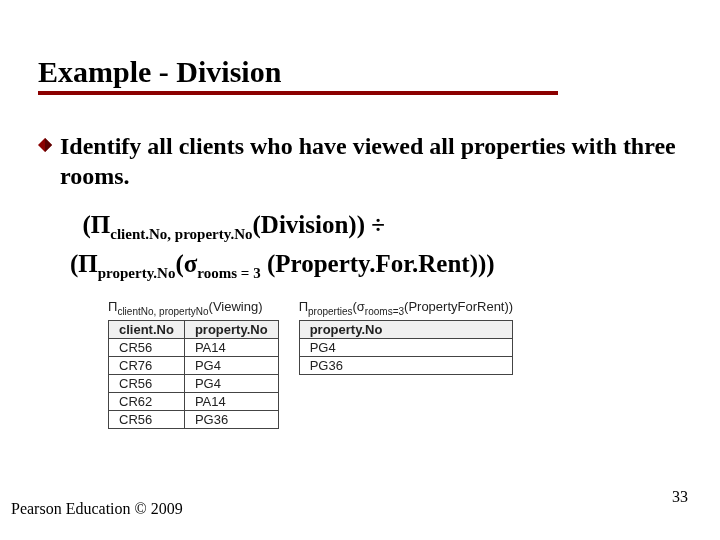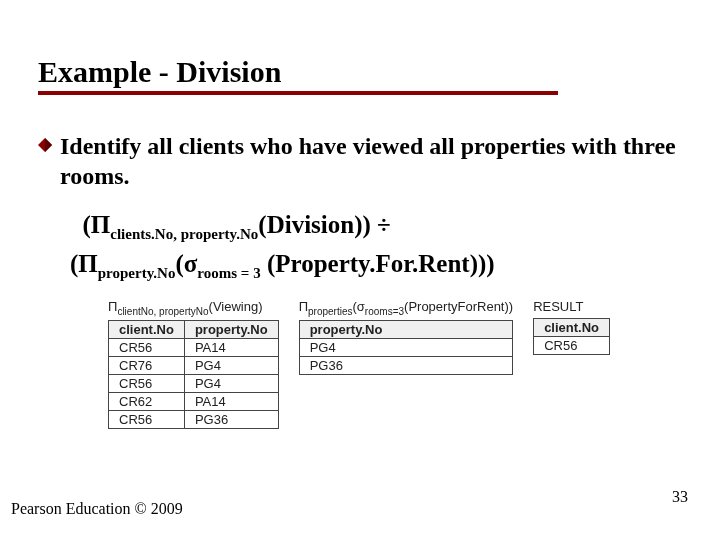--- a/index.html
+++ b/index.html
@@ -121,21 +121,21 @@
 
   <div class="bullet-row">
     <svg class="bullet-icon" viewBox="0 0 20 20">
       <polygon points="10,0 20,10 10,20 0,10" fill="#8b0000"></polygon>
       <polygon points="10,0 20,10 10,20" fill="#5a0000"></polygon>
     </svg>
     <div class="bullet-text">Identify all clients who have viewed all properties with three rooms.</div>
   </div>
 
   <div class="expr">
-    &nbsp;&nbsp;(<span>Π</span><span class="sub">clients.No, property.No</span><span>(Division)) </span><span>÷</span><br>
+    &nbsp;&nbsp;(<span>Π</span><span class="sub">client.No, property.No</span><span>(Division)) </span><span>÷</span><br>
     (<span>Π</span><span class="sub">property.No</span>(<span>σ</span><span class="sub">rooms = 3</span><span> (Property.For.Rent)))</span>
   </div>
 
   <div class="tables-wrap">
 
     <div class="tbl-block">
       <div class="tbl-caption">
         <span>Π</span><span class="csub">clientNo, propertyNo</span><span>(Viewing)</span>
       </div>
       <table>
@@ -180,31 +180,18 @@
         <tr>
               <td>PG4</td>
             </tr>
         <tr>
               <td>PG36</td>
             </tr>
       </tbody>
         </table>
     </div>
 
-    <div class="tbl-block">
-      <div class="result-caption">RESULT</div>
-      <table>
-        <tbody>
-            <tr>
-              <th>client.No</th>
-            </tr>
-        <tr>
-              <td>CR56</td>
-            </tr>
-      </tbody>
-        </table>
-    </div>
 
   </div>
 </div>
 
 <div class="footer">Pearson Education © 2009</div>
 <div class="pagenum">33</div>
 
 </body></html>

